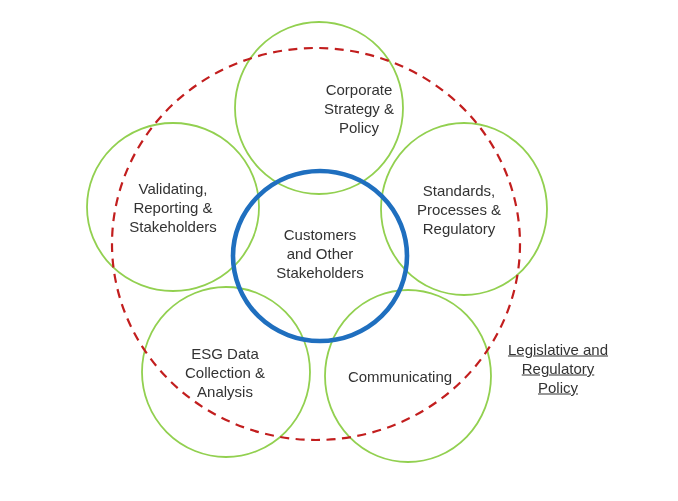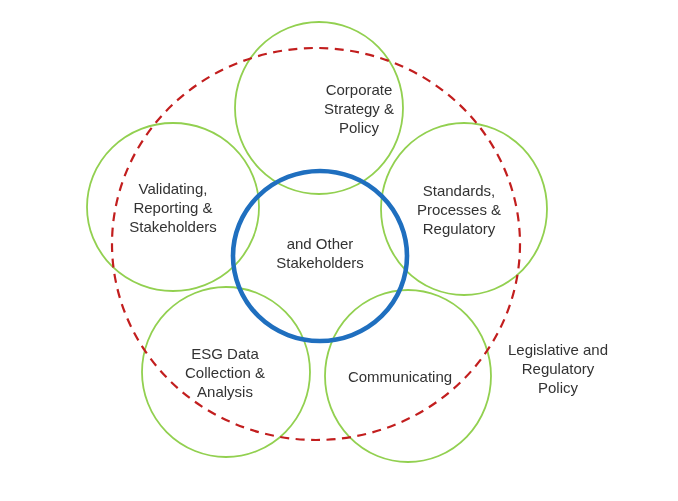--- a/index.html
+++ b/index.html
@@ -68,33 +68,34 @@
     <div>Stakeholders</div>
   </div>
 
   <div class="label" style="left:459px; top:209px;">
     <div>Standards,</div>
     <div>Processes &amp;</div>
     <div>Regulatory</div>
   </div>
 
   <div class="label" style="left:320px; top:253px;">
+    <div>Customers</div>
     <div>and Other</div>
     <div>Stakeholders</div>
   </div>
 
   <div class="label" style="left:225px; top:372px;">
     <div>ESG Data</div>
     <div>Collection &amp;</div>
     <div>Analysis</div>
   </div>
 
   <div class="label" style="left:400px; top:376px;">
     <div>Communicating</div>
   </div>
 
-  <div class="label" style="left:558px; top:368px;">
+  <div class="label" style="left:558px; top:368px;text-decoration:underline;">
     <div>Legislative and</div>
     <div>Regulatory</div>
     <div>Policy</div>
   </div>
 
 </div>
 
 </body></html>

